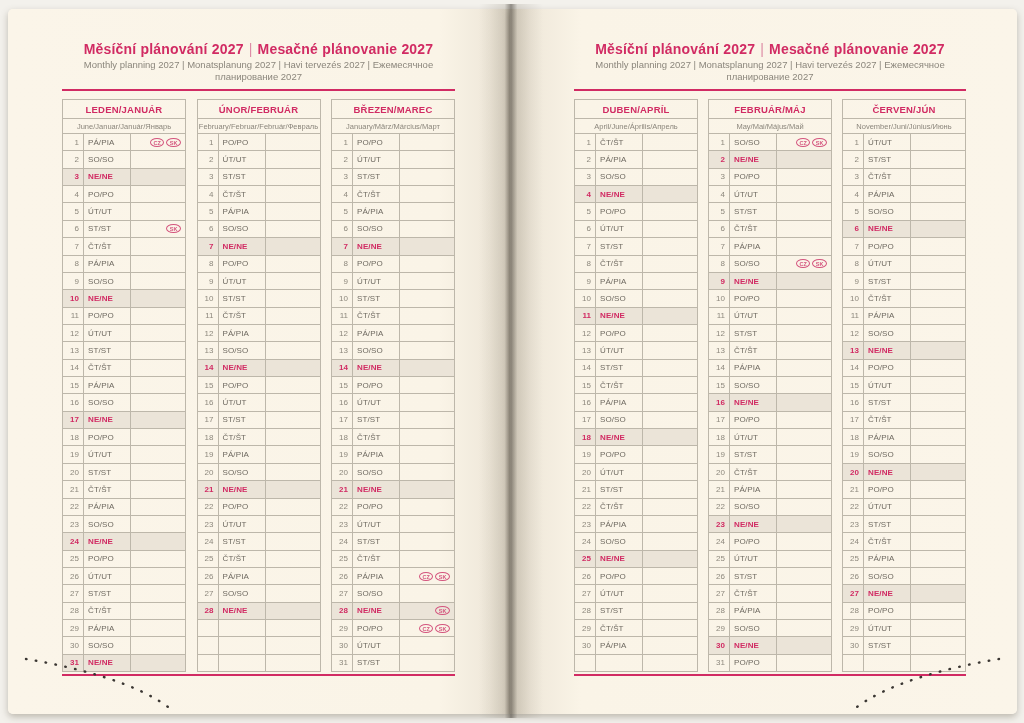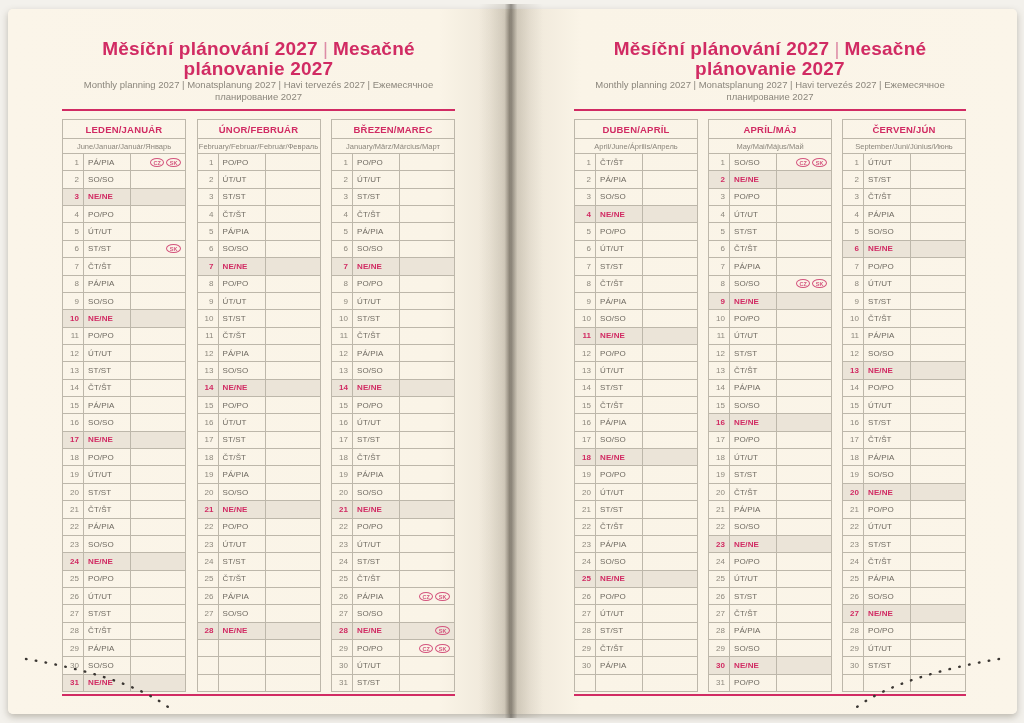--- a/index.html
+++ b/index.html
@@ -18,21 +18,21 @@
   .page{position:absolute;top:9px;height:705px;box-shadow:0 3px 7px rgba(90,80,60,.35);}
   .page.left{left:8px;width:502px;border-radius:5px 0 0 5px;
     background:linear-gradient(to right,#fbf5e9 0%,#faf4e7 86%,#efe8da 96%,#e2dbcc 100%);}
   .page.right{left:510px;width:507px;border-radius:0 5px 5px 0;
     background:linear-gradient(to left,#fbf5e9 0%,#faf4e7 86%,#efe8da 96%,#dfd8c9 100%);}
   .spine{position:absolute;left:479px;top:4px;width:64px;height:714px;z-index:5;
     background:linear-gradient(to right,rgba(90,80,62,0) 0%,rgba(90,80,62,.15) 40%,rgba(48,42,33,.5) 50%,rgba(90,80,62,.15) 60%,rgba(90,80,62,0) 100%);}
   .content{height:100%;}
   .page.left .content{padding:30px 55px 0 54px;}
   .page.right .content{padding:30px 51px 0 64px;}
-  .title{text-align:center;font-size:19px;font-weight:bold;color:var(--accent);letter-spacing:.2px;line-height:20px;}
+  .title{text-align:center;font-size:14px;font-weight:bold;color:var(--accent);letter-spacing:.2px;line-height:20px;}
   .tsep{color:#dd8ca6;font-weight:normal;padding:0 5px;}
   .subtitle{text-align:center;font-size:9.5px;color:var(--sub-gray);margin-top:0;line-height:12px;}
   .rule{height:2px;background:var(--accent);margin-top:6px;}
   .rule.bottom{margin-top:2px;}
   .months{display:flex;justify-content:space-between;margin-top:8px;}
   .month{width:124px;height:573px;border:1px solid var(--border);display:flex;flex-direction:column;background:transparent;}
   .m-name{height:19px;line-height:19px;border-bottom:1px solid var(--border);text-align:center;color:var(--accent);font-weight:bold;font-size:9.5px;letter-spacing:.2px;}
   .m-sub{height:15px;line-height:15px;border-bottom:1px solid var(--border);text-align:center;color:var(--sub-gray);font-size:7.5px;}
   .m-rows{flex:1;display:flex;flex-direction:column;}
   .row{flex:1;display:flex;border-top:1px solid var(--border);}
@@ -723,21 +723,21 @@
                 <div class="c-note"></div>
               </div>
               <div class="row">
                 <div class="c-num"></div>
                 <div class="c-day"></div>
                 <div class="c-note"></div>
               </div>
             </div>
           </div>
           <div class="month">
-            <div class="m-name">APRÍL/MÁJ</div>
+            <div class="m-name">FEBRUÁR/MÁJ</div>
             <div class="m-sub">May/Mai/Május/Май</div>
             <div class="m-rows">
               <div class="row">
                 <div class="c-num">1</div>
                 <div class="c-day">SO/SO</div>
                 <div class="c-note">
                   <span class="badge">CZ</span>
                   <span class="badge">SK</span>
                 </div>
               </div>
@@ -891,21 +891,21 @@
               </div>
               <div class="row">
                 <div class="c-num">31</div>
                 <div class="c-day">PO/PO</div>
                 <div class="c-note"></div>
               </div>
             </div>
           </div>
           <div class="month">
             <div class="m-name">ČERVEN/JÚN</div>
-            <div class="m-sub">September/Juni/Június/Июнь</div>
+            <div class="m-sub">November/Juni/Június/Июнь</div>
             <div class="m-rows">
               <div class="row">
                 <div class="c-num">1</div>
                 <div class="c-day">ÚT/UT</div>
                 <div class="c-note"></div>
               </div>
               <div class="row">
                 <div class="c-num">2</div>
                 <div class="c-day">ST/ST</div>
                 <div class="c-note"></div>

